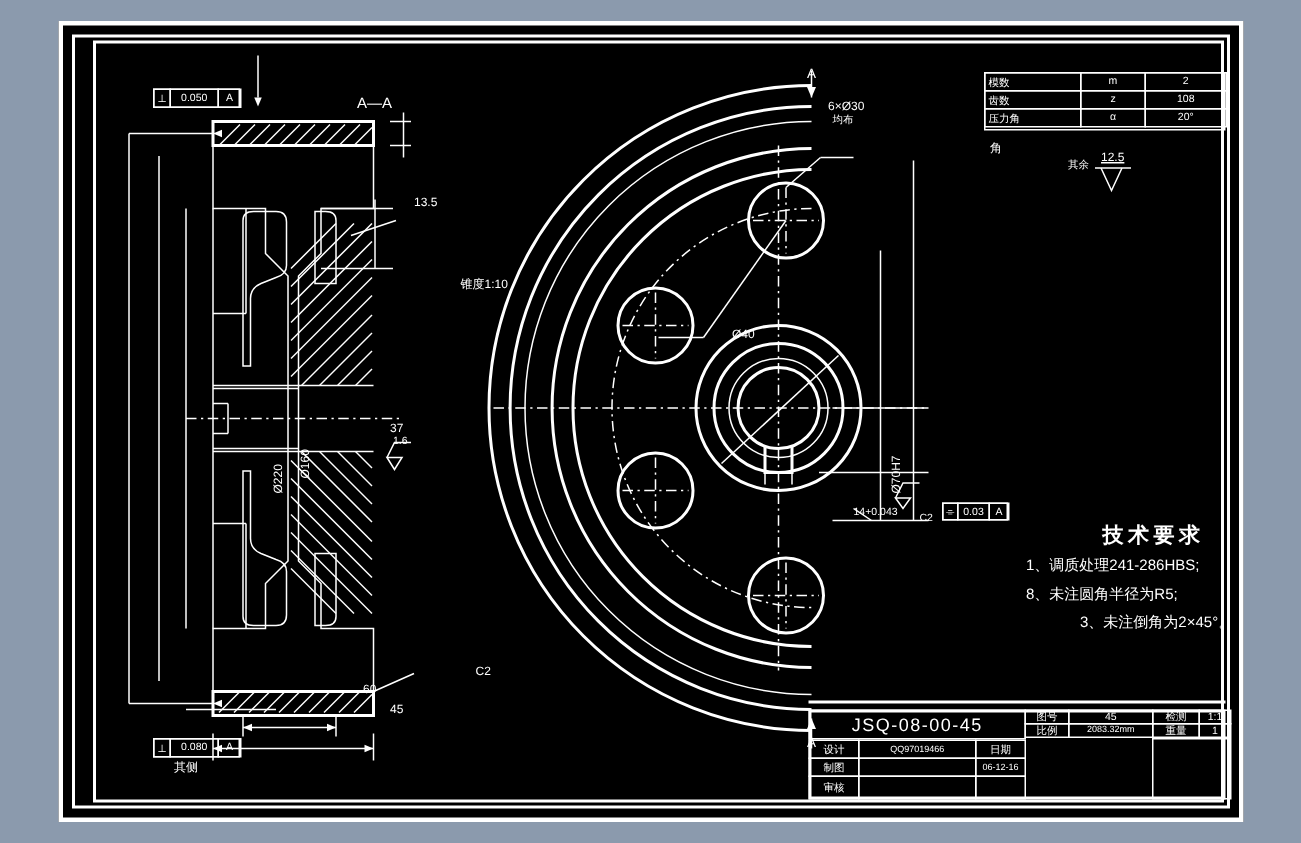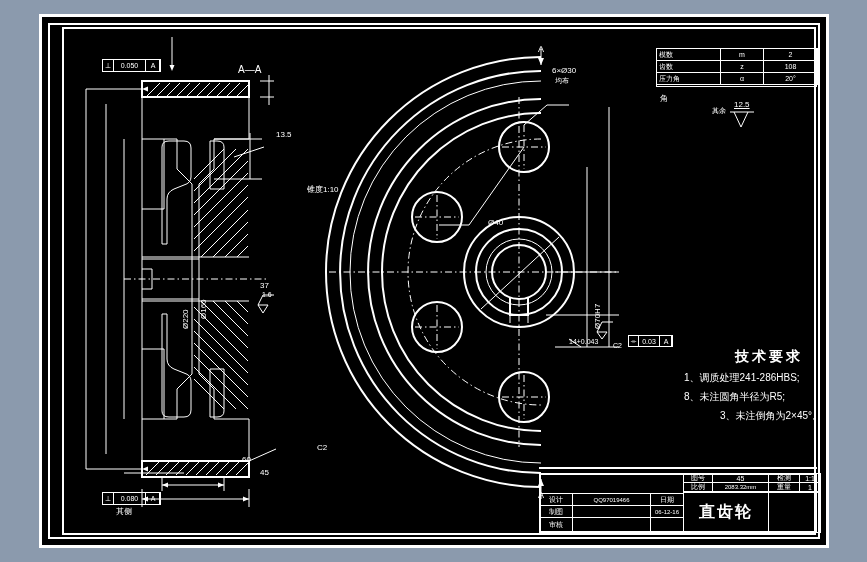--- a/index.html
+++ b/index.html
@@ -345,20 +345,23 @@
         <path class="wht thin" d="M0,5 L24,5"></path>
       </svg>
 
       <div class="txt t14" style="left:671px;top:320px;letter-spacing:3px;">技术要求</div>
       <div class="txt t10" style="left:620px;top:344px;">1、调质处理241-286HBS;</div>
       <div class="txt t10" style="left:620px;top:363px;">8、未注圆角半径为R5;</div>
       <div class="txt t10" style="left:620px;top:382px;margin-left:36px;">3、未注倒角为2×45°。</div>
 
       <div class="box" style="left:475px;top:444px;width:278px;height:60px;border-width:2px;">
 
+        <div class="cell" style="left:-2px;top:-2px;width:145px;height:20px;">
+          <span class="t12" style="letter-spacing:1px;">JSQ-08-00-45</span>
+        </div>
 
         <div class="cell" style="left:142px;top:-2px;width:30px;height:10px;">图号</div>
         <div class="cell" style="left:171px;top:-2px;width:57px;height:10px;">45</div>
         <div class="cell" style="left:227px;top:-2px;width:32px;height:10px;">检测</div>
         <div class="cell" style="left:258px;top:-2px;width:22px;height:10px;">1:1</div>
 
         <div class="cell" style="left:142px;top:7px;width:30px;height:10px;">比例</div>
         <div class="cell" style="left:171px;top:7px;width:57px;height:10px;font-size:6px;">2083.32mm</div>
         <div class="cell" style="left:227px;top:7px;width:32px;height:10px;">重量</div>
         <div class="cell" style="left:258px;top:7px;width:22px;height:10px;">1</div>
@@ -368,23 +371,20 @@
         <div class="cell" style="left:109px;top:18px;width:34px;height:13px;">日期</div>
 
         <div class="cell" style="left:-2px;top:30px;width:34px;height:13px;">制图</div>
         <div class="cell" style="left:31px;top:30px;width:79px;height:13px;"></div>
         <div class="cell" style="left:109px;top:30px;width:34px;height:13px;font-size:6px;">06-12-16</div>
 
         <div class="cell" style="left:-2px;top:42px;width:34px;height:16px;">审核</div>
         <div class="cell" style="left:31px;top:42px;width:79px;height:16px;"></div>
         <div class="cell" style="left:109px;top:42px;width:34px;height:16px;"></div>
 
-        <div class="cell" style="left:142px;top:17px;width:86px;height:41px;">
-          <span class="t16" style="letter-spacing:2px;">直齿轮</span>
-        </div>
 
         <div class="cell" style="left:227px;top:17px;width:53px;height:41px;font-size:6px;"></div>
       </div>
 
       <div class="ln h2" style="left:475px;top:438px;width:278px;"></div>
 
     </div>
   </div>
 </div>
 

